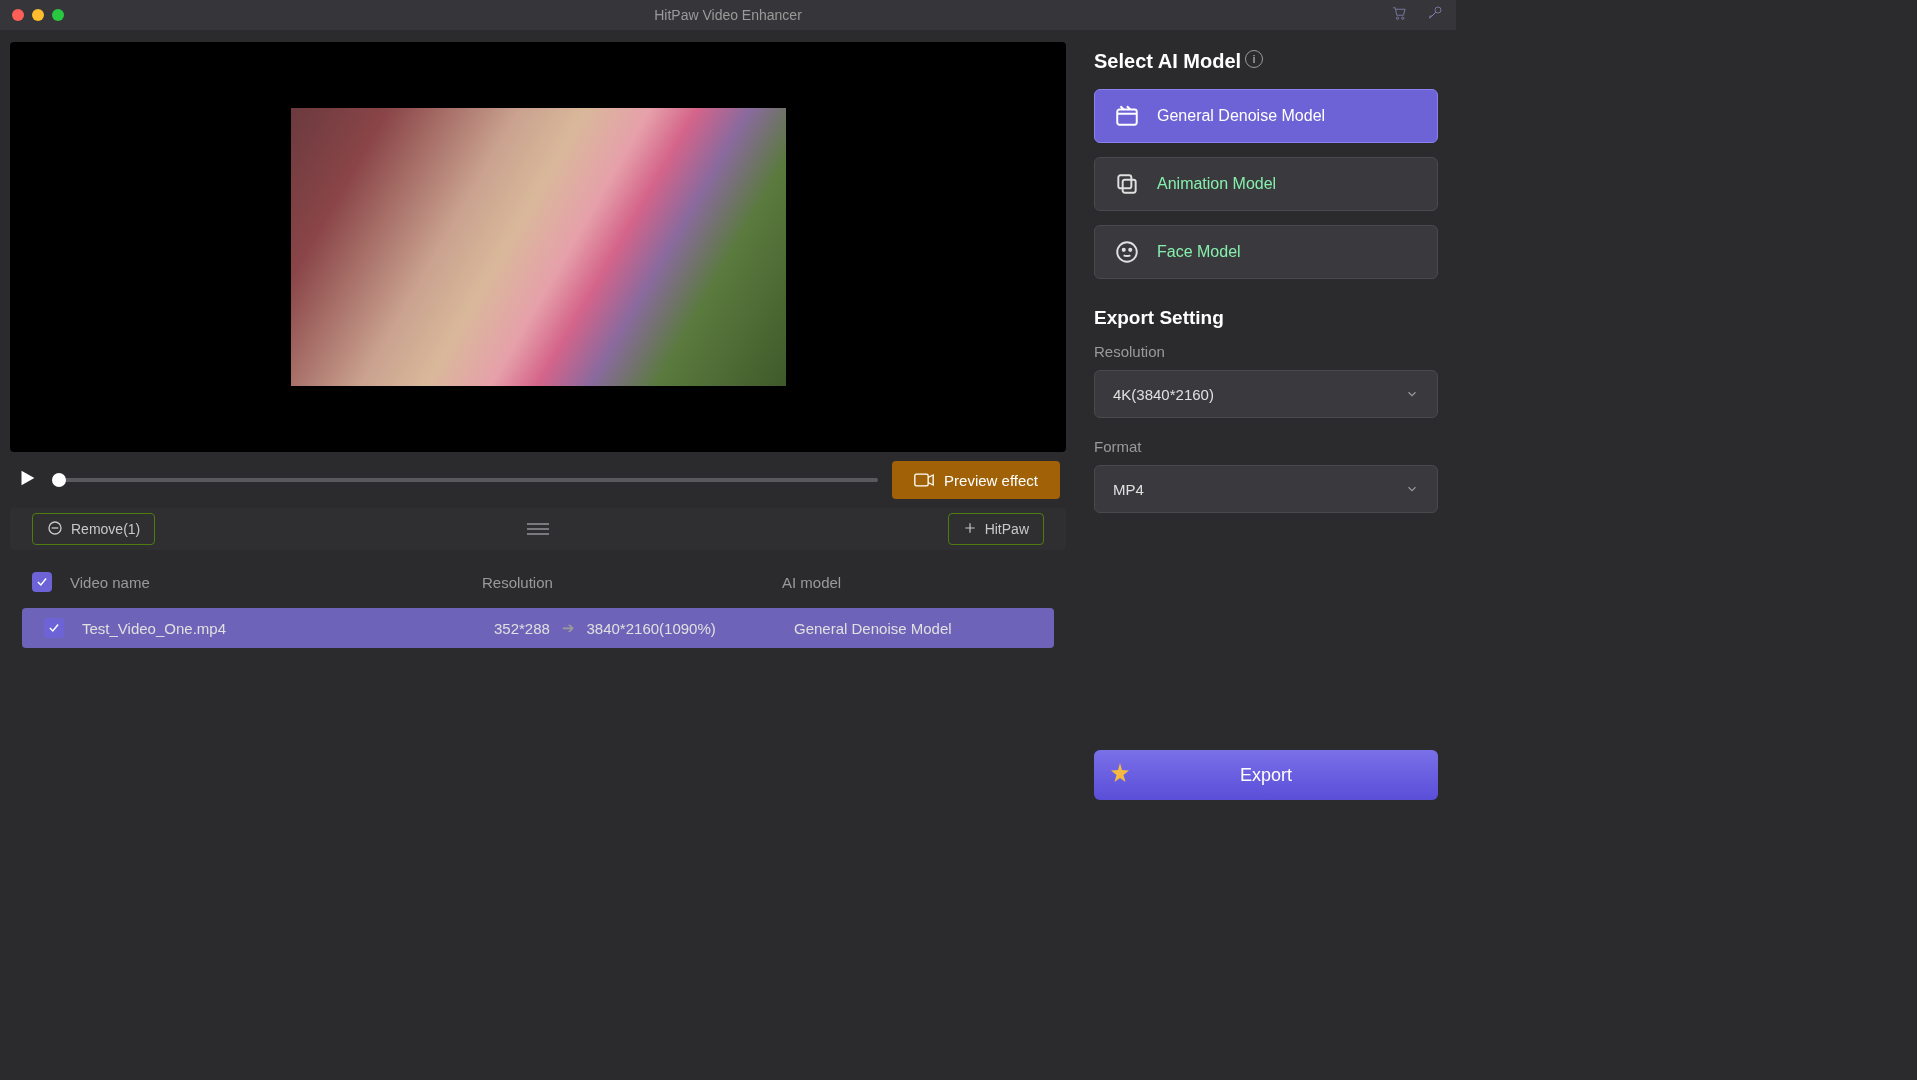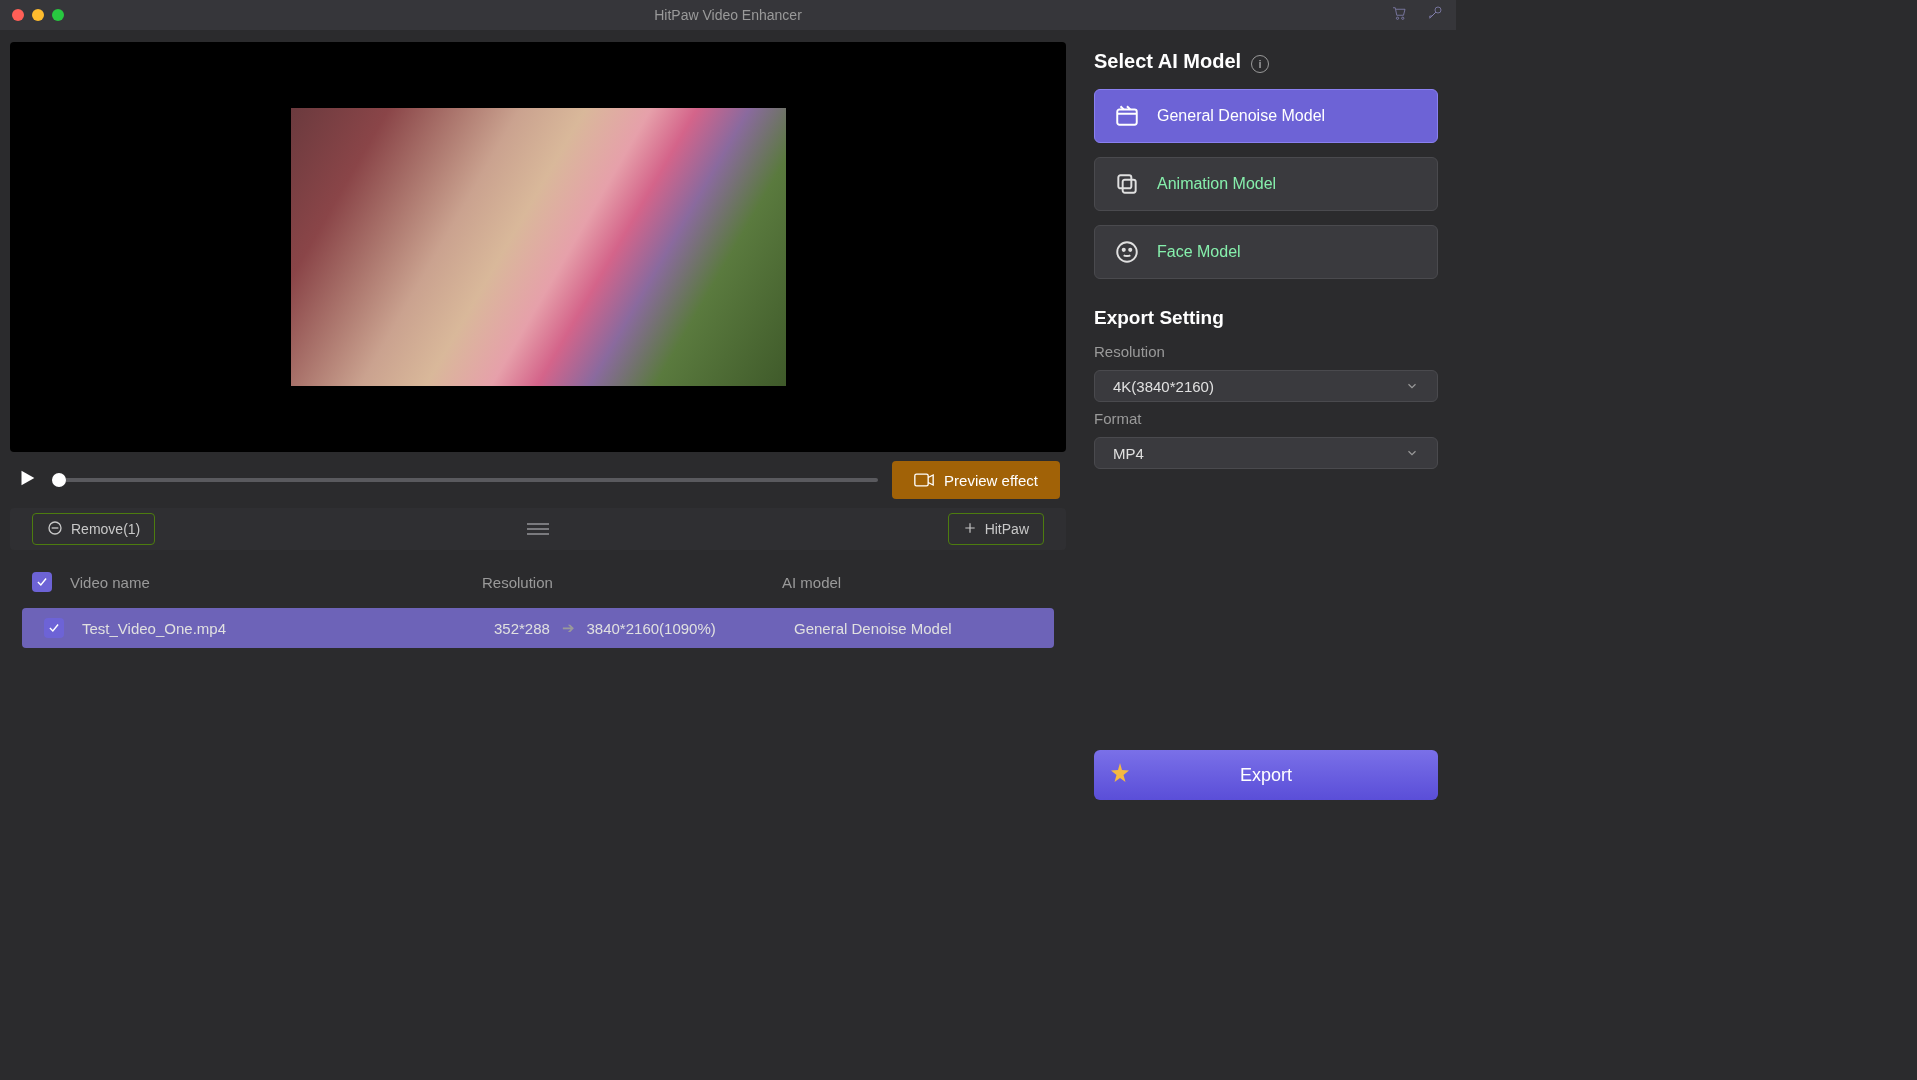--- a/index.html
+++ b/index.html
@@ -29,30 +29,30 @@
 .col-check{width:38px}
 .col-name{width:412px}
 .col-res{width:300px}
 .col-model{flex:1}
 .checkbox{width:20px;height:20px;background:#6d63d6;border-radius:4px;display:flex;align-items:center;justify-content:center}
 .checkbox svg{width:14px;height:14px;stroke:#fff;stroke-width:2.5;fill:none}
 .table-row{display:flex;align-items:center;padding:0 22px;height:40px;background:#6d63b8;color:#e0e0e0;border-radius:4px;margin:4px 12px;font-size:15px}
 .res-cell{display:flex;align-items:flex-end;gap:12px}
 .arrow-r{color:#9a9a9a}
 .right{width:380px;background:#2b2b2d;padding:20px 18px;display:flex;flex-direction:column}
-.section-title{color:#fff;font-size:20px;font-weight:600;display:flex;align-items:flex-end;gap:10px;margin-bottom:16px}
+.section-title{color:#fff;font-size:20px;font-weight:600;display:flex;align-items:flex-start;gap:4px;margin-bottom:16px}
 .info-icon{width:18px;height:18px;border:1.5px solid #9a9a9a;border-radius:50%;display:flex;align-items:center;justify-content:center;font-size:11px;color:#9a9a9a}
 .model-btn{height:54px;background:#3a3a3e;border:1px solid #4a4a4e;border-radius:6px;display:flex;align-items:center;gap:16px;padding:0 18px;color:#86efac;font-size:16px;margin-bottom:14px;cursor:pointer}
 .model-btn.active{background:#6d63d6;border-color:#8a80f0;color:#fff}
 .model-icon{width:28px;height:28px;display:flex;align-items:center;justify-content:center}
 .model-icon svg{stroke:#e0e0e0;fill:none;stroke-width:1.8}
 .model-btn.active .model-icon svg{stroke:#fff}
 .sub-title{color:#fff;font-size:19px;font-weight:600;margin:14px 0 14px}
 .field-label{color:#9a9a9a;font-size:15px;margin-bottom:10px}
-.select{height:32px;background:#3a3a3e;border:1px solid #4a4a4e;border-radius:6px;display:flex;align-items:center;justify-content:space-between;padding:0 18px;color:#e0e0e0;font-size:15px;margin-bottom:8px;cursor:pointer}
+.select{height:48px;background:#3a3a3e;border:1px solid #4a4a4e;border-radius:6px;display:flex;align-items:center;justify-content:space-between;padding:0 18px;color:#e0e0e0;font-size:15px;margin-bottom:20px;cursor:pointer}
 .chev{width:14px;height:14px}
 .chev svg{stroke:#9a9a9a;fill:none;stroke-width:2}
 .spacer{flex:1}
 .export-btn{height:50px;background:linear-gradient(180deg,#7a70e8,#5a4ed8);border:none;border-radius:6px;color:#fff;font-size:18px;display:flex;align-items:center;justify-content:center;gap:12px;cursor:pointer;position:relative}
 .export-star{position:absolute;left:14px}
 .export-star svg{width:24px;height:24px;fill:#f5b942}
 </style>
 </head>
 <body>
 

